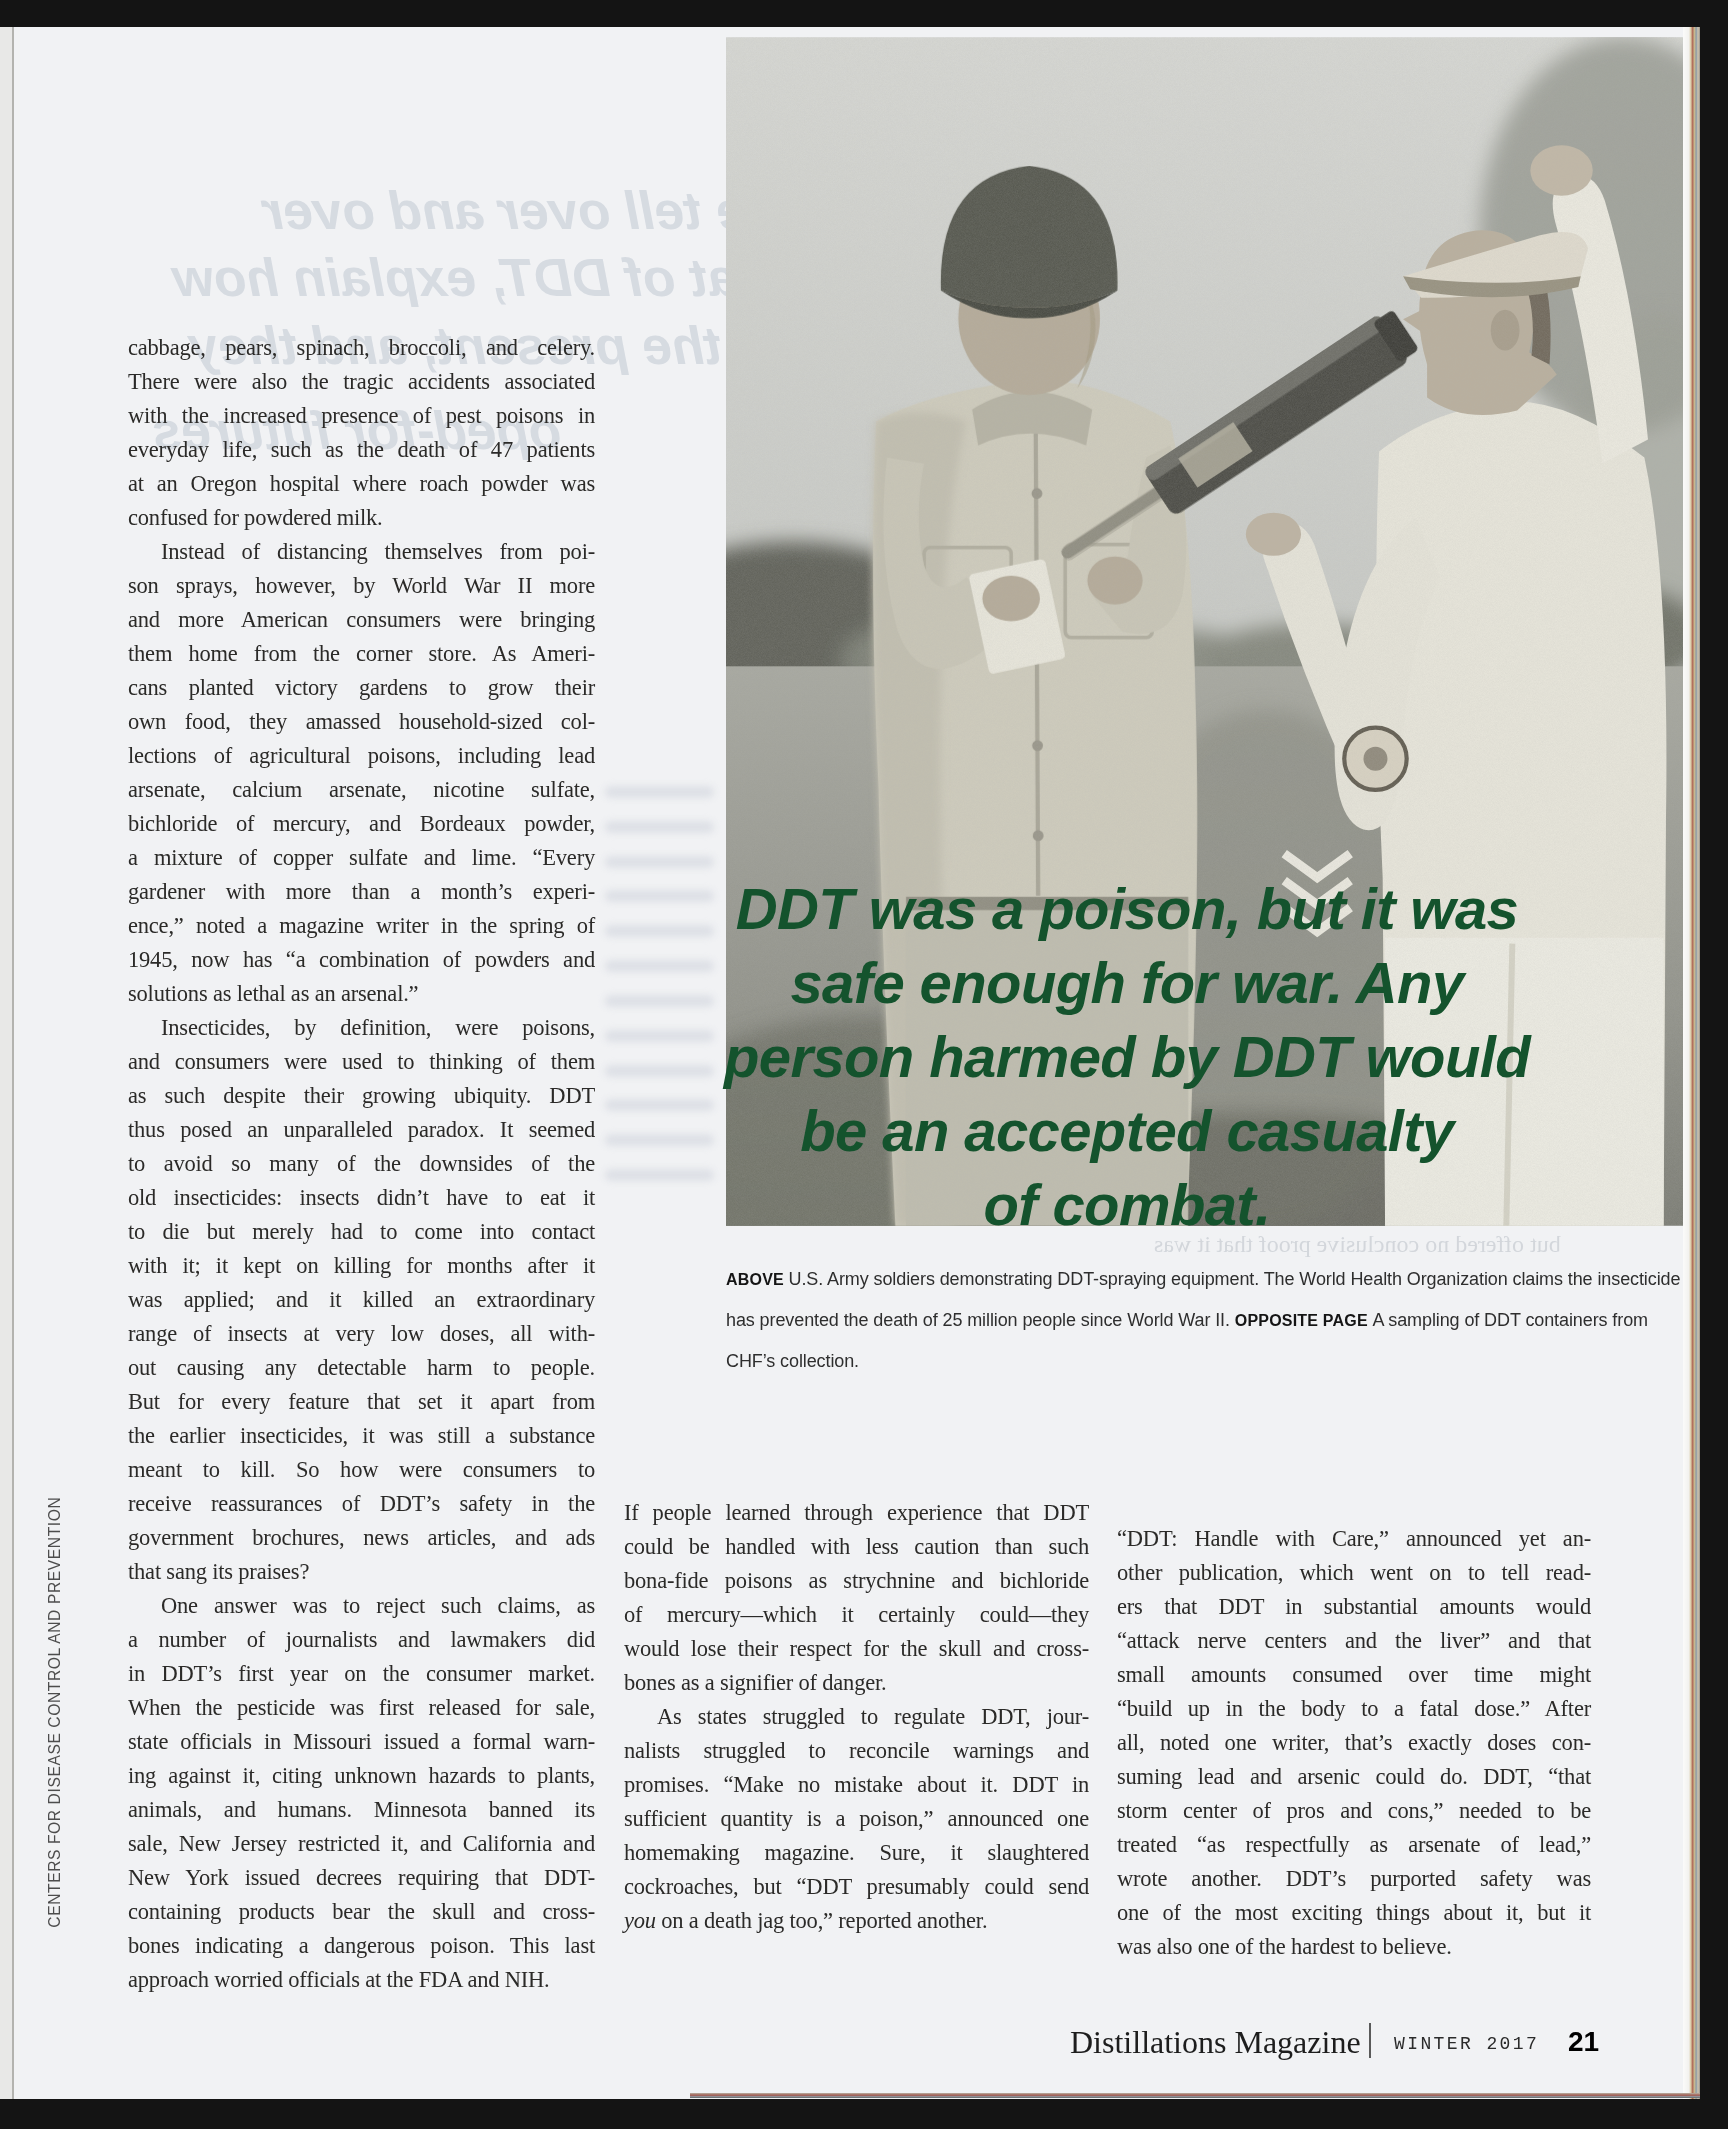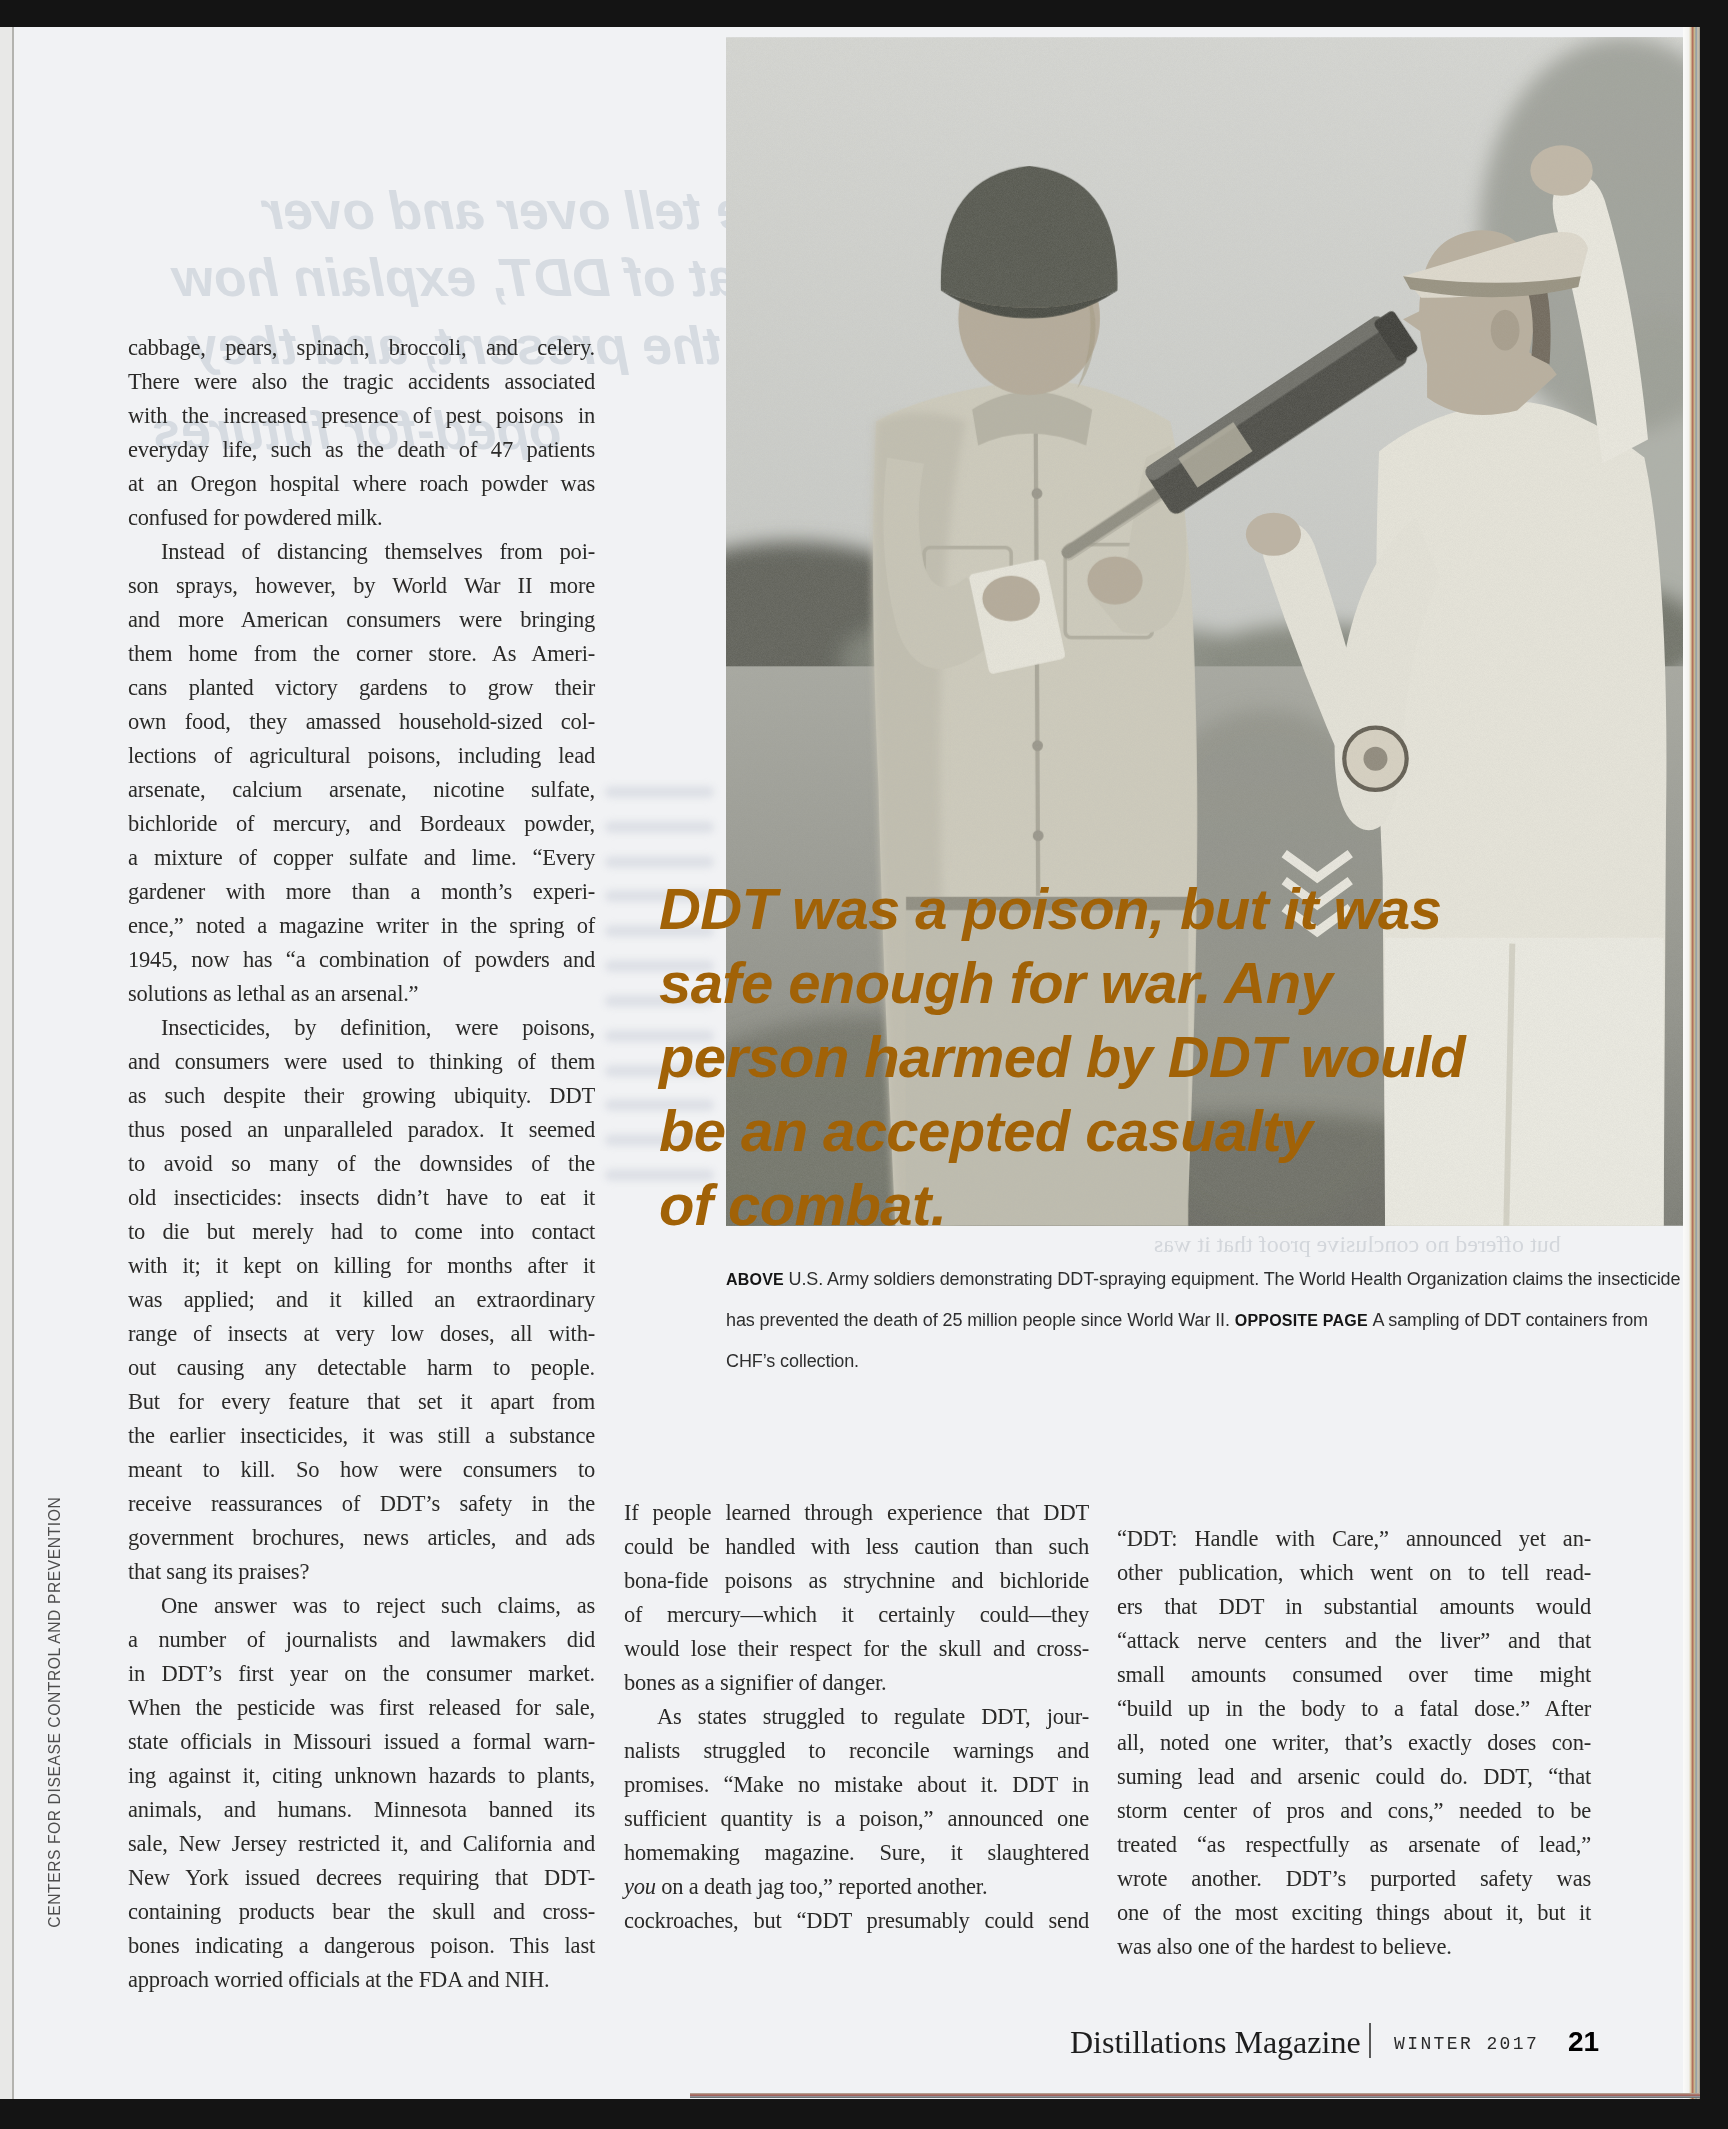--- a/index.html
+++ b/index.html
@@ -26,21 +26,21 @@
   .g4{top:400px;right:1168px;}
   .ghost-under{position:absolute;right:168px;top:1231px;font-family:"Liberation Serif",serif;font-size:24px;
       white-space:nowrap;color:#97a0ab;opacity:.33;transform:scaleX(-1);transform-origin:center;z-index:0;}
   .smudges{position:absolute;left:605px;top:786px;width:114px;height:444px;z-index:0;}
   .smudge{position:absolute;left:0;width:109px;height:12px;background:#dde0e6;border-radius:6px;filter:blur(3.6px);}
   
   .photo{position:absolute;left:726px;top:37px;width:958px;height:1189px;z-index:1;overflow:hidden;}
   
   .pullquote{position:absolute;left:659px;top:872px;width:936px;z-index:3;
       font-family:"Liberation Sans",sans-serif;font-weight:bold;font-style:italic;
-      font-size:58px;line-height:74px;letter-spacing:-0.6px;color:#a16207;}
+      font-size:58px;line-height:74px;letter-spacing:-0.6px;color:#14532d;text-align:center;}
   .pq-line{white-space:nowrap;}
   
   .caption{position:absolute;left:726px;top:1259px;width:958px;z-index:2;
       font-family:"Liberation Sans",sans-serif;font-size:18px;line-height:41px;color:#2e2e2e;letter-spacing:-0.1px;}
   .cap-line{white-space:nowrap;}
   .caption strong{font-size:16px;font-weight:bold;color:#151515;letter-spacing:0.2px;}
   
   .col{position:absolute;font-size:22.5px;line-height:34px;color:#2b2a28;z-index:2;letter-spacing:-0.2px;}
   .col-left{left:128px;top:331px;width:467px;}
   .col-mid{left:624px;top:1496px;width:465px;}
@@ -270,22 +270,22 @@
       <div class="line">could be handled with less caution than such</div>
       <div class="line">bona-fide poisons as strychnine and bichloride</div>
       <div class="line">of mercury—which it certainly could—they</div>
       <div class="line">would lose their respect for the skull and cross-</div>
       <div class="line para-end">bones as a signifier of danger.</div>
       <div class="line indent">As states struggled to regulate DDT, jour-</div>
       <div class="line">nalists struggled to reconcile warnings and</div>
       <div class="line">promises. “Make no mistake about it. DDT in</div>
       <div class="line">sufficient quantity is a poison,” announced one</div>
       <div class="line">homemaking magazine. Sure, it slaughtered</div>
+      <div class="line">cockroaches, but “DDT presumably could send</div>
       <div class="line para-end"><em>you</em> on a death jag too,” reported another.</div>
-      <div class="line">cockroaches, but “DDT presumably could send</div>
     </div>
   <div class="col col-right">
       <div class="line">“DDT: Handle with Care,” announced yet an-</div>
       <div class="line">other publication, which went on to tell read-</div>
       <div class="line">ers that DDT in substantial amounts would</div>
       <div class="line">“attack nerve centers and the liver” and that</div>
       <div class="line">small amounts consumed over time might</div>
       <div class="line">“build up in the body to a fatal dose.” After</div>
       <div class="line">all, noted one writer, that’s exactly doses con-</div>
       <div class="line">suming lead and arsenic could do. DDT, “that</div>

